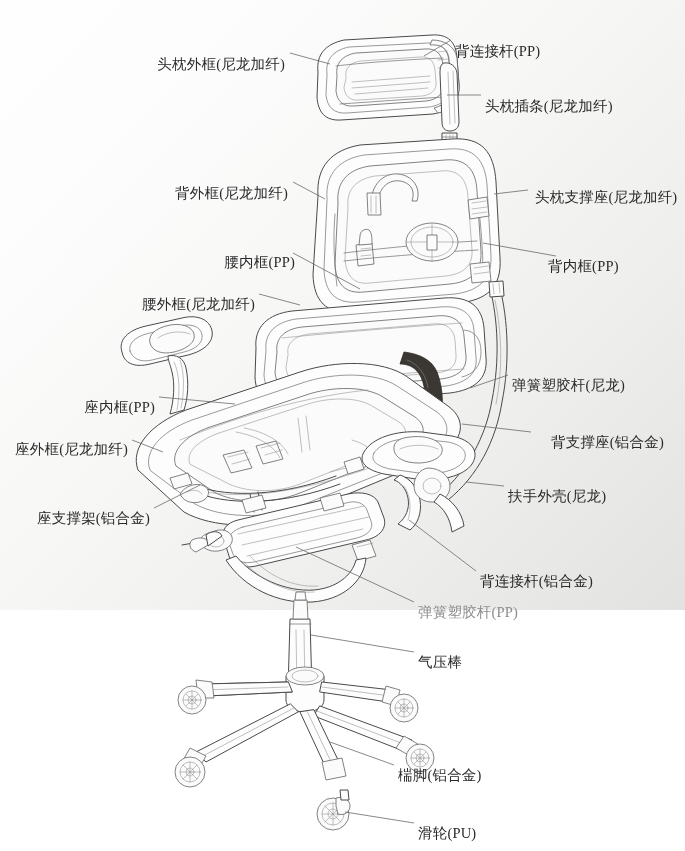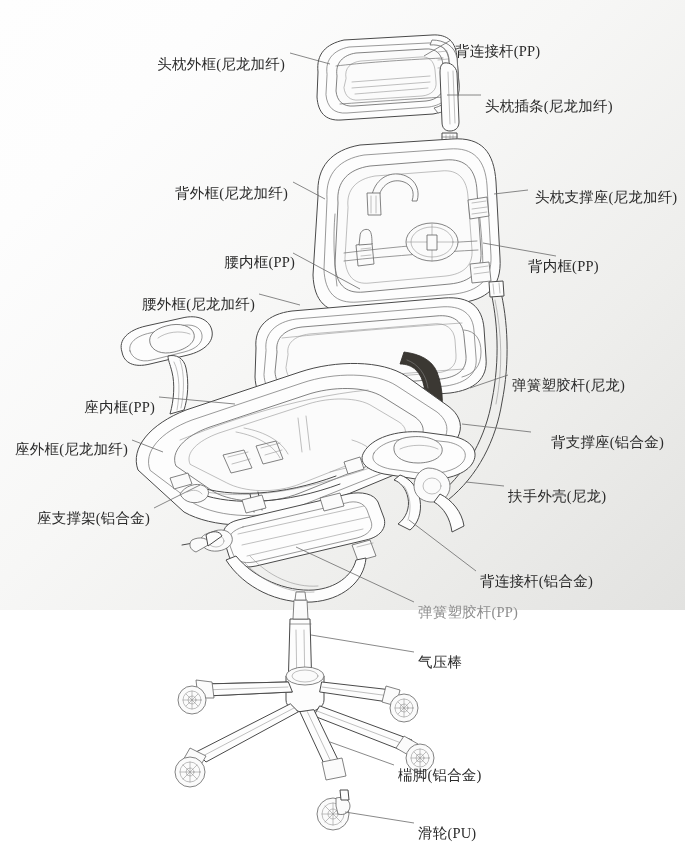--- a/index.html
+++ b/index.html
@@ -368,21 +368,21 @@
       </g>
   </svg>
 
   <div id="labels">
       <div class="lbl right" style="left: 285px; top: 57px;">头枕外框(尼龙加纤)</div>
       <div class="lbl" style="left: 455px; top: 44px;">背连接杆(PP)</div>
       <div class="lbl" style="left: 485px; top: 99px;">头枕插条(尼龙加纤)</div>
       <div class="lbl right" style="left: 288px; top: 186px;">背外框(尼龙加纤)</div>
       <div class="lbl" style="left: 504px; top: 190px; margin-left: 31px;">头枕支撑座(尼龙加纤)</div>
       <div class="lbl right" style="left: 288px; top: 255px; margin-left: 7px;">腰内框(PP)</div>
-      <div class="lbl" style="left: 528px; top: 259px;">背内框(PP)</div>
+      <div class="lbl" style="left: 548px; top: 259px;">背内框(PP)</div>
       <div class="lbl right" style="left: 255px; top: 297px;">腰外框(尼龙加纤)</div>
       <div class="lbl" style="left: 512px; top: 378px;">弹簧塑胶杆(尼龙)</div>
       <div class="lbl right" style="left: 155px; top: 400px;">座内框(PP)</div>
       <div class="lbl" style="left: 535px; top: 435px; margin-left: 16px;">背支撑座(铝合金)</div>
       <div class="lbl right" style="left: 128px; top: 442px;">座外框(尼龙加纤)</div>
       <div class="lbl" style="left: 508px; top: 489px;">扶手外壳(尼龙)</div>
       <div class="lbl right" style="left: 150px; top: 511px;">座支撑架(铝合金)</div>
       <div class="lbl" style="left: 480px; top: 574px;">背连接杆(铝合金)</div>
       <div class="lbl faint" style="left: 418px; top: 605px;">弹簧塑胶杆(PP)</div>
       <div class="lbl" style="left: 418px; top: 655px;">气压棒</div>

